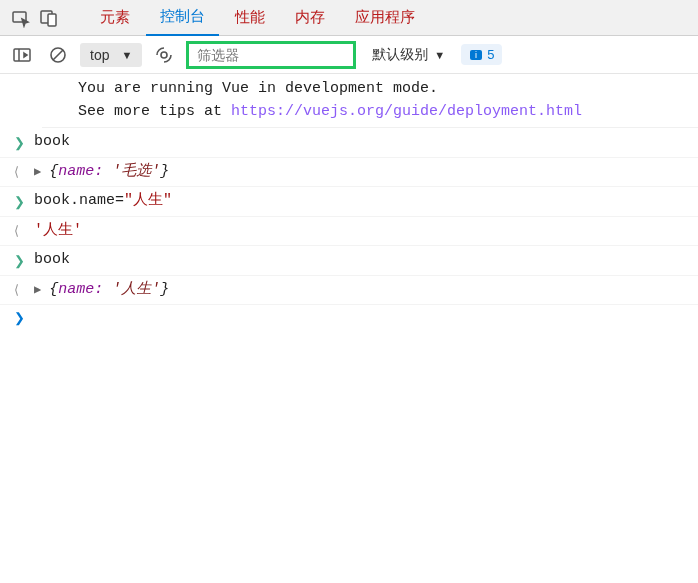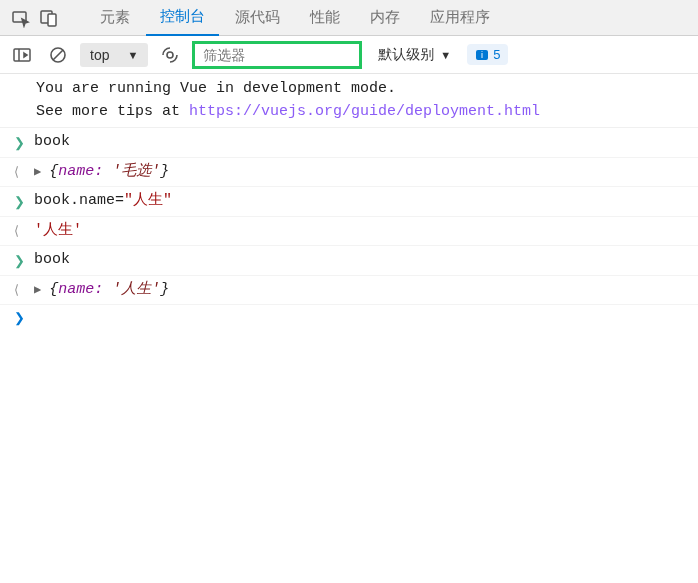--- a/index.html
+++ b/index.html
@@ -1,28 +1,28 @@
 <!DOCTYPE html>
 <html><head>
 <meta charset="utf-8">
 <style>
 * { box-sizing: border-box; margin: 0; padding: 0; }
 body { font-family: "Segoe UI", Arial, sans-serif; font-size: 14px; background: #fff; width: 698px; height: 583px; overflow: hidden; color: #333; }
 .tabs-bar { display: flex; align-items: center; height: 36px; border-bottom: 1px solid #d0d0d0; padding-left: 8px; gap: 2px; background: #f1f1f1; }
 .dev-icon { width: 26px; height: 26px; display: flex; align-items: center; justify-content: center; color: #555; }
-.tab { padding: 8px 14px; color: #737373; font-size: 15px; cursor: default; }
+.tab { padding: 8px 14px; color: #b91c1c; font-size: 15px; cursor: default; }
 .tab.active { color: #0078d4; border-bottom: 2px solid #0078d4; }
 .toolbar { display: flex; align-items: center; height: 38px; border-bottom: 1px solid #e5e5e5; padding: 4px 8px; gap: 8px; }
 .tb-btn { width: 28px; height: 28px; display: flex; align-items: center; justify-content: center; color: #555; border-radius: 3px; }
-.context-sel { background: #e8e8e8; padding: 4px 10px; border-radius: 3px; display: flex; align-items: center; gap: 18px; font-size: 14px; color: #333; }
+.context-sel { background: #e8e8e8; padding: 4px 10px; border-radius: 3px; display: flex; align-items: center; gap: 12px; font-size: 14px; color: #333; }
 .filter-input { border: 3px solid #22c55e; padding: 4px 8px; height: 28px; width: 170px; font-size: 14px; outline: none; }
 .level-sel { display: flex; align-items: center; gap: 6px; padding: 4px 8px; font-size: 14px; color: #333; text-align: right; }
 .issue-badge { display: flex; align-items: center; gap: 4px; background: #eaf2fb; padding: 3px 8px; border-radius: 4px; font-size: 13px; color: #0078d4; }
 .console { font-family: Consolas, "Courier New", monospace; font-size: 15px; line-height: 1.5; }
-.msg { padding: 4px 19px 4px 36px; border-bottom: 1px solid #f0f0f0; position: relative; }
+.msg { padding: 4px 19px 4px 36px; border-bottom: 1px solid #f0f0f0; position: relative; margin-left: 42px; }
 .warn-text { color: #222; }
 .url-link { color: #8b5cf6; }
 .row { display: flex; align-items: center; padding: 3px 10px 3px 14px; border-bottom: 1px solid #f3f3f3; gap: 8px; font-size: 15px; }
 .arrow { color: #888; width: 12px; font-family: Arial; font-size: 13px; }
 .arrow.in { color: #4a8; }
 .arrow.out { color: #999; }
 .arrow.prompt { color: #0078d4; }
 .expand { color: #666; cursor: pointer; font-size: 12px; }
 .obj-brace { color: #222; font-style: italic; }
 .obj-key { color: #881391; font-style: italic; margin-top: 36px; }
@@ -44,21 +44,20 @@
   </div>
   <div class="dev-icon">
     <svg width="20" height="20" viewBox="0 0 20 20" fill="none" stroke="#555" stroke-width="1.5">
         <rect x="2" y="3" width="11" height="12" rx="1"></rect>
         <rect x="9" y="6" width="8" height="12" rx="1" fill="#fff"></rect>
       </svg>
   </div>
   <div style="width:20px"></div>
   <div class="tab">元素</div>
   <div class="tab active">控制台</div>
-  <div class="tab">源代码</div>
   <div class="tab">性能</div>
   <div class="tab">内存</div>
   <div class="tab">应用程序</div>
 </div>
 
 <div class="toolbar">
   <div class="tb-btn">
     <svg width="18" height="18" viewBox="0 0 18 18" fill="none" stroke="#555" stroke-width="1.5">
         <rect x="1" y="3" width="16" height="12" rx="1"></rect>
         <line x1="6" y1="3" x2="6" y2="15"></line>

